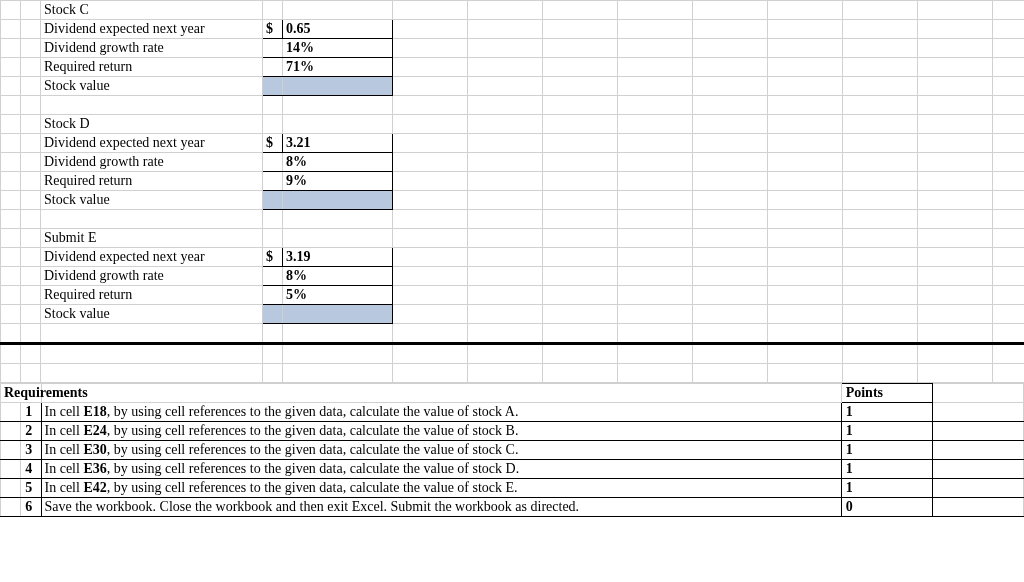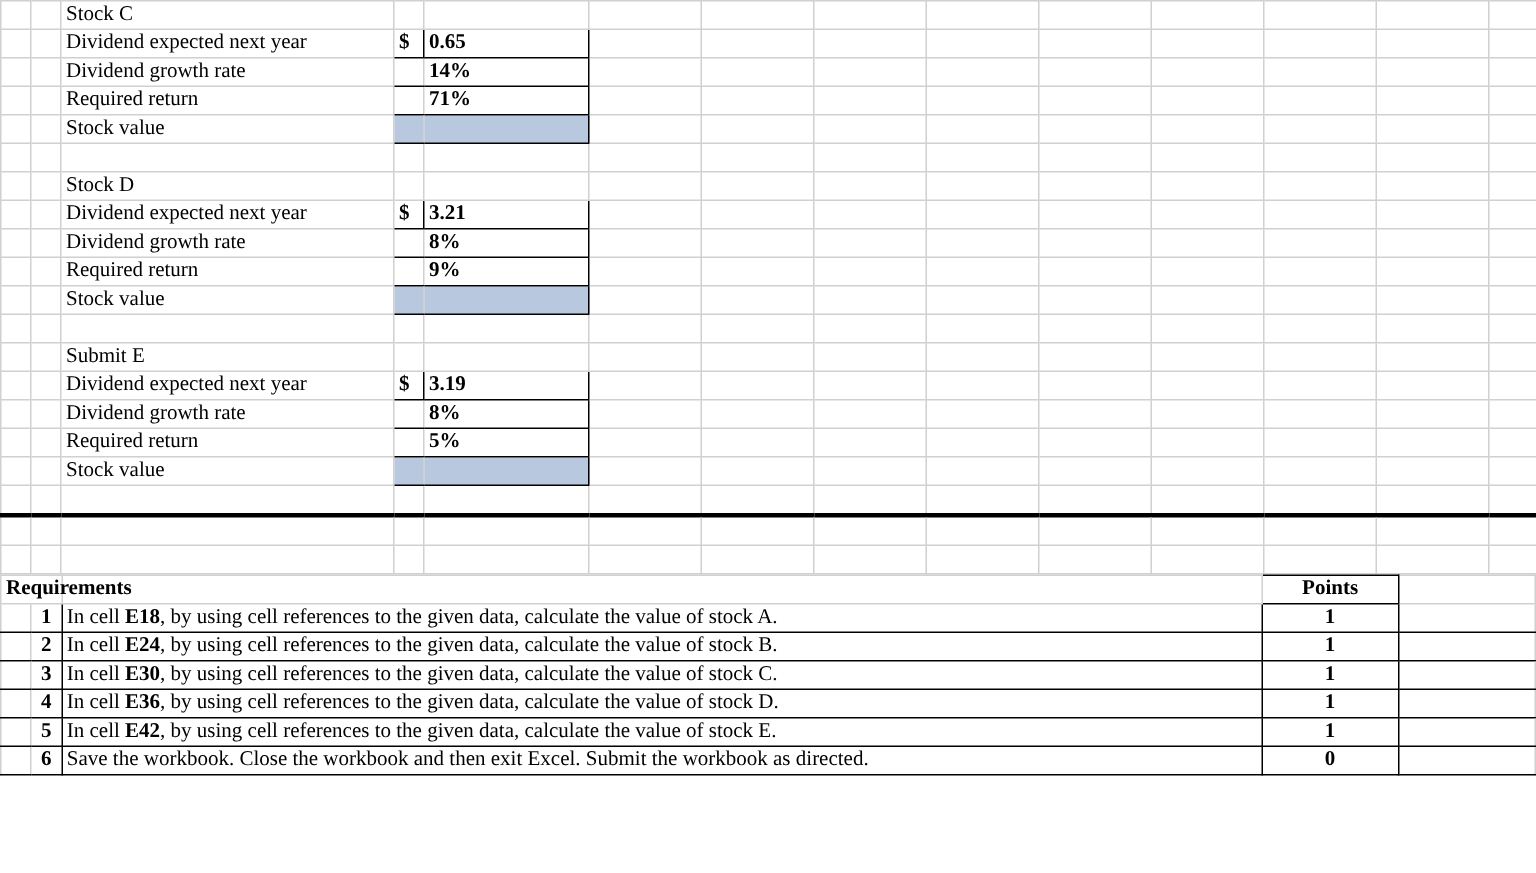--- a/index.html
+++ b/index.html
@@ -35,21 +35,21 @@
   .cC { width: 222px; }
   .cD { width: 20px; }
   .cE { width: 110px; }
   .cF, .cG, .cH, .cI, .cJ, .cK, .cL, .cM, .cN, .cO { width: 75px; }
 
   .bold { font-weight: bold; }
   .outline { border: 1.5px solid #000 !important; }
   .outline-bottom { border-bottom: 1.5px solid #000 !important; }
   .outline-left { border-left: 1.5px solid #000 !important; }
   .shaded { background: #b8c8de; }
-  .center { text-align: center; }
+  .center { text-align: left; }
   .right { text-align: left; }
   .divider td { border-top: 3px solid #000 !important; }
 
   
   .spill { position: relative; }
   .spill > span {
     position: absolute;
     left: 3px;
     top: 1px;
     white-space: nowrap;

